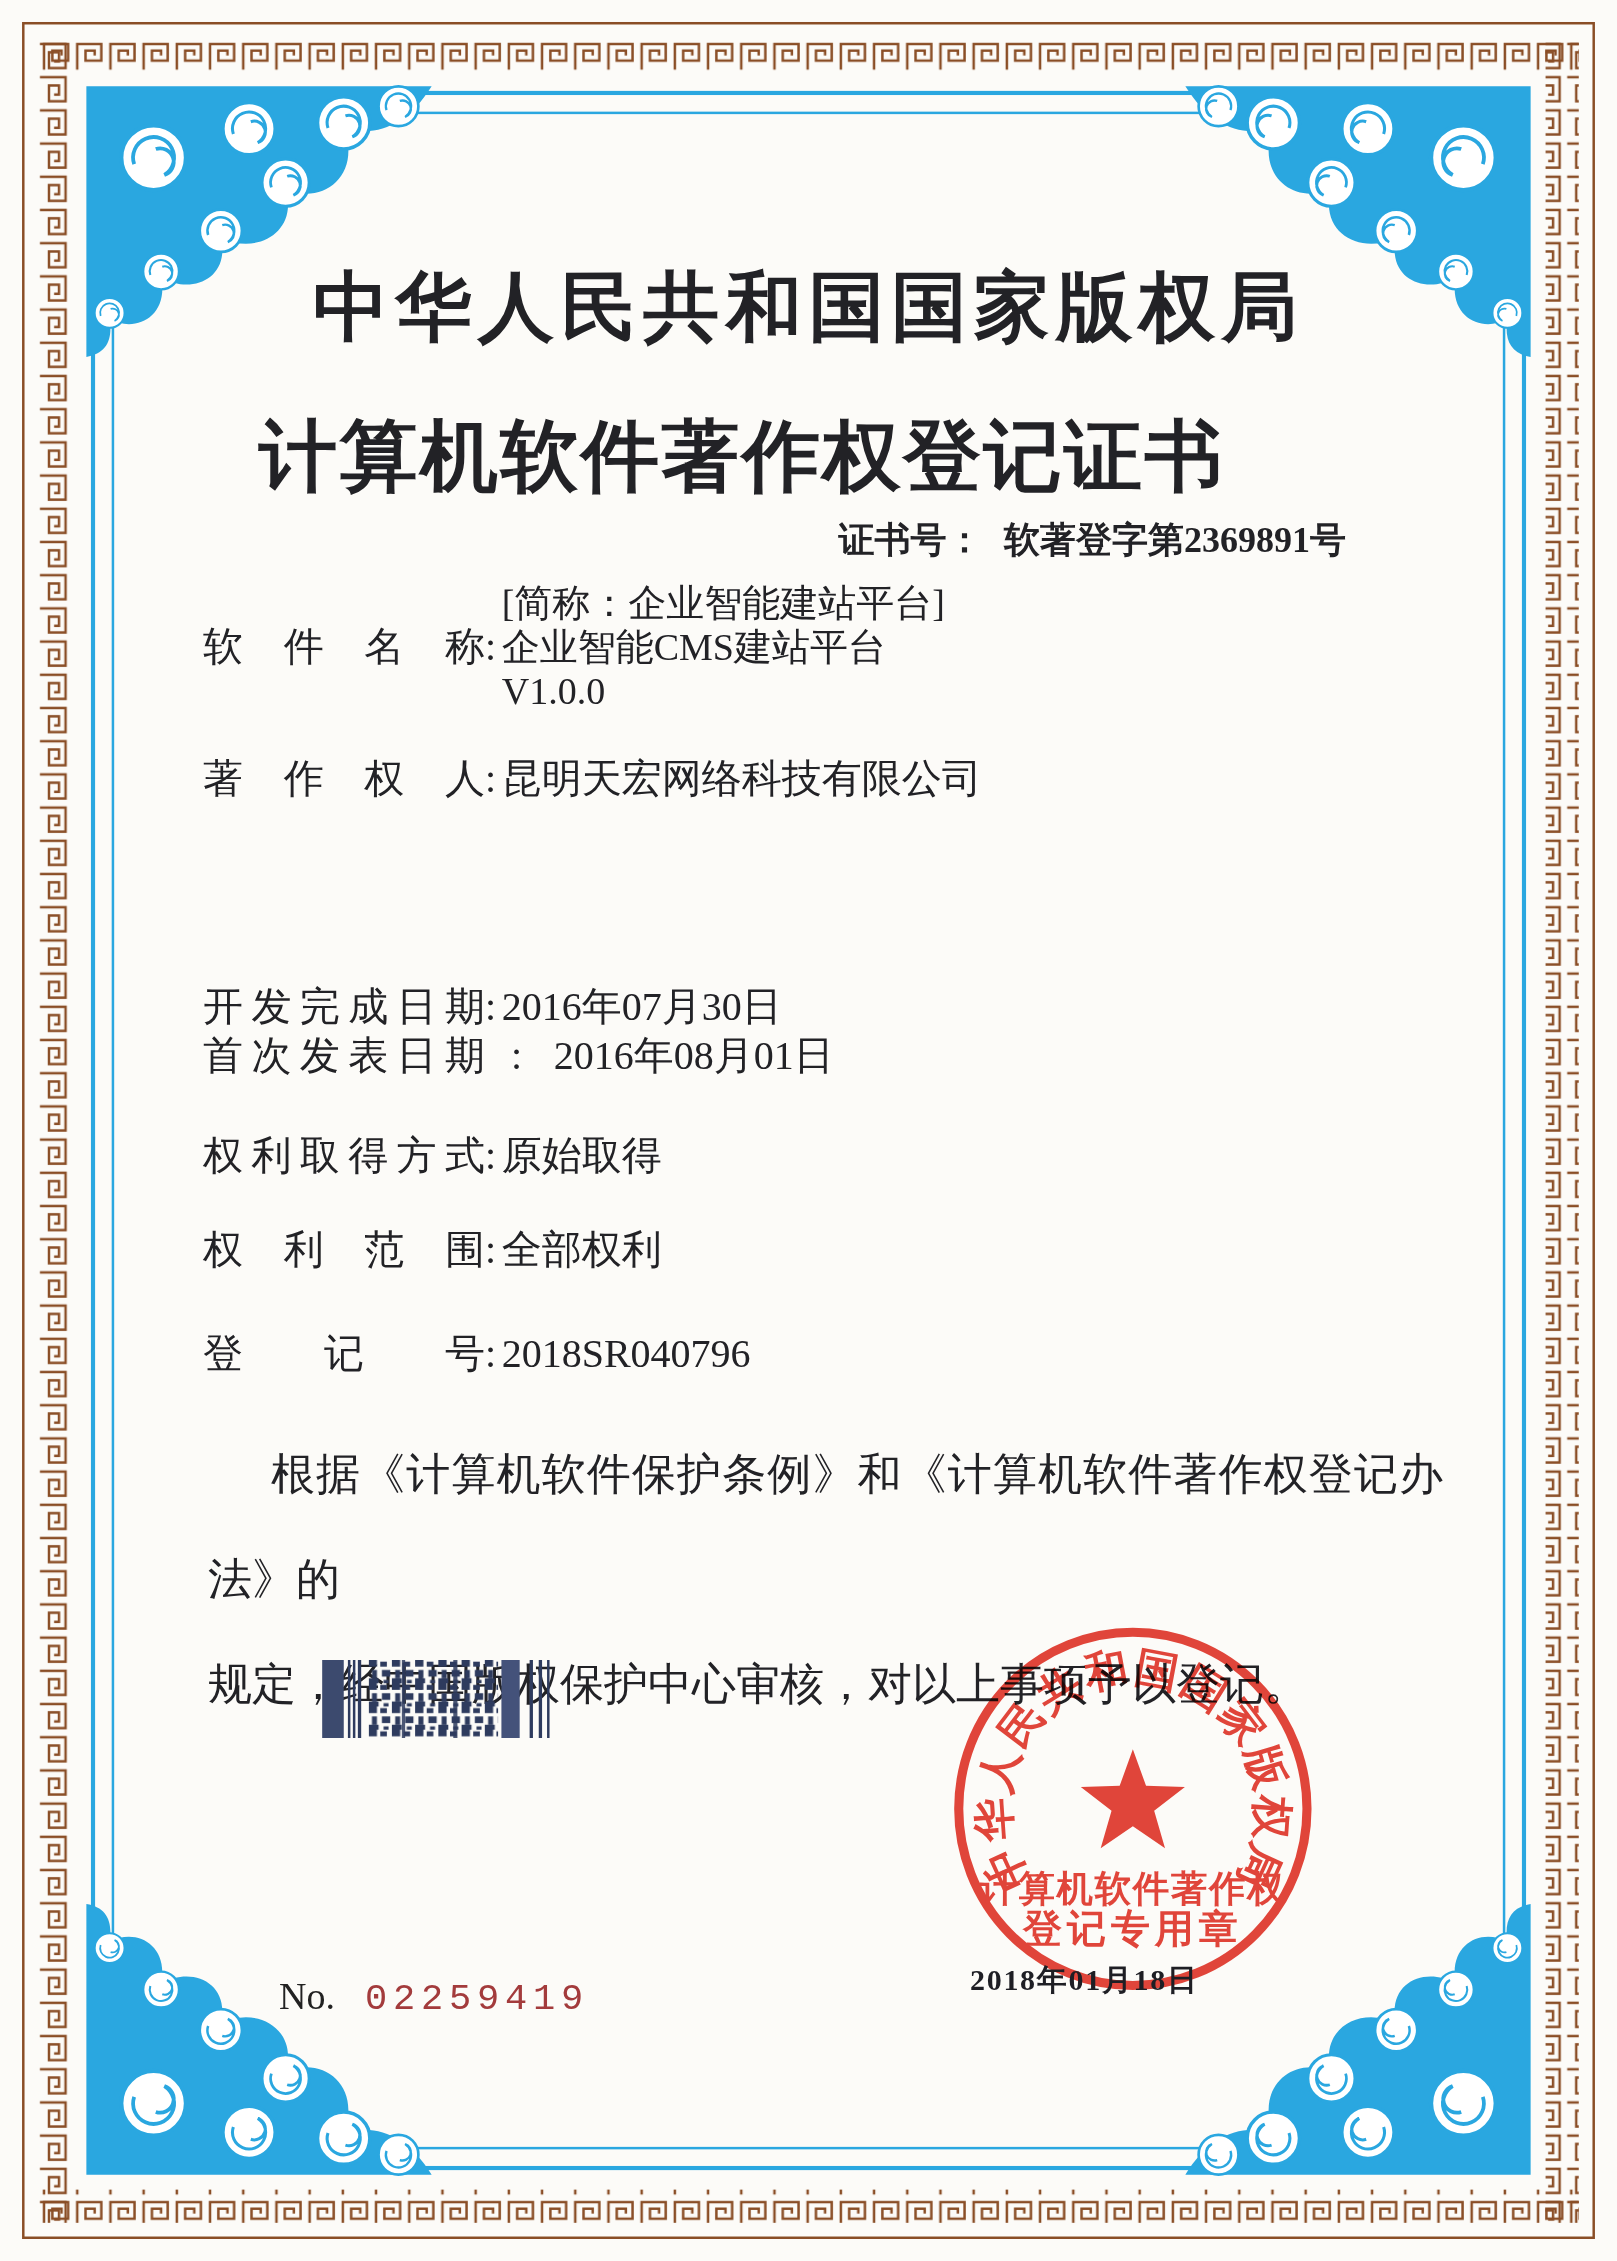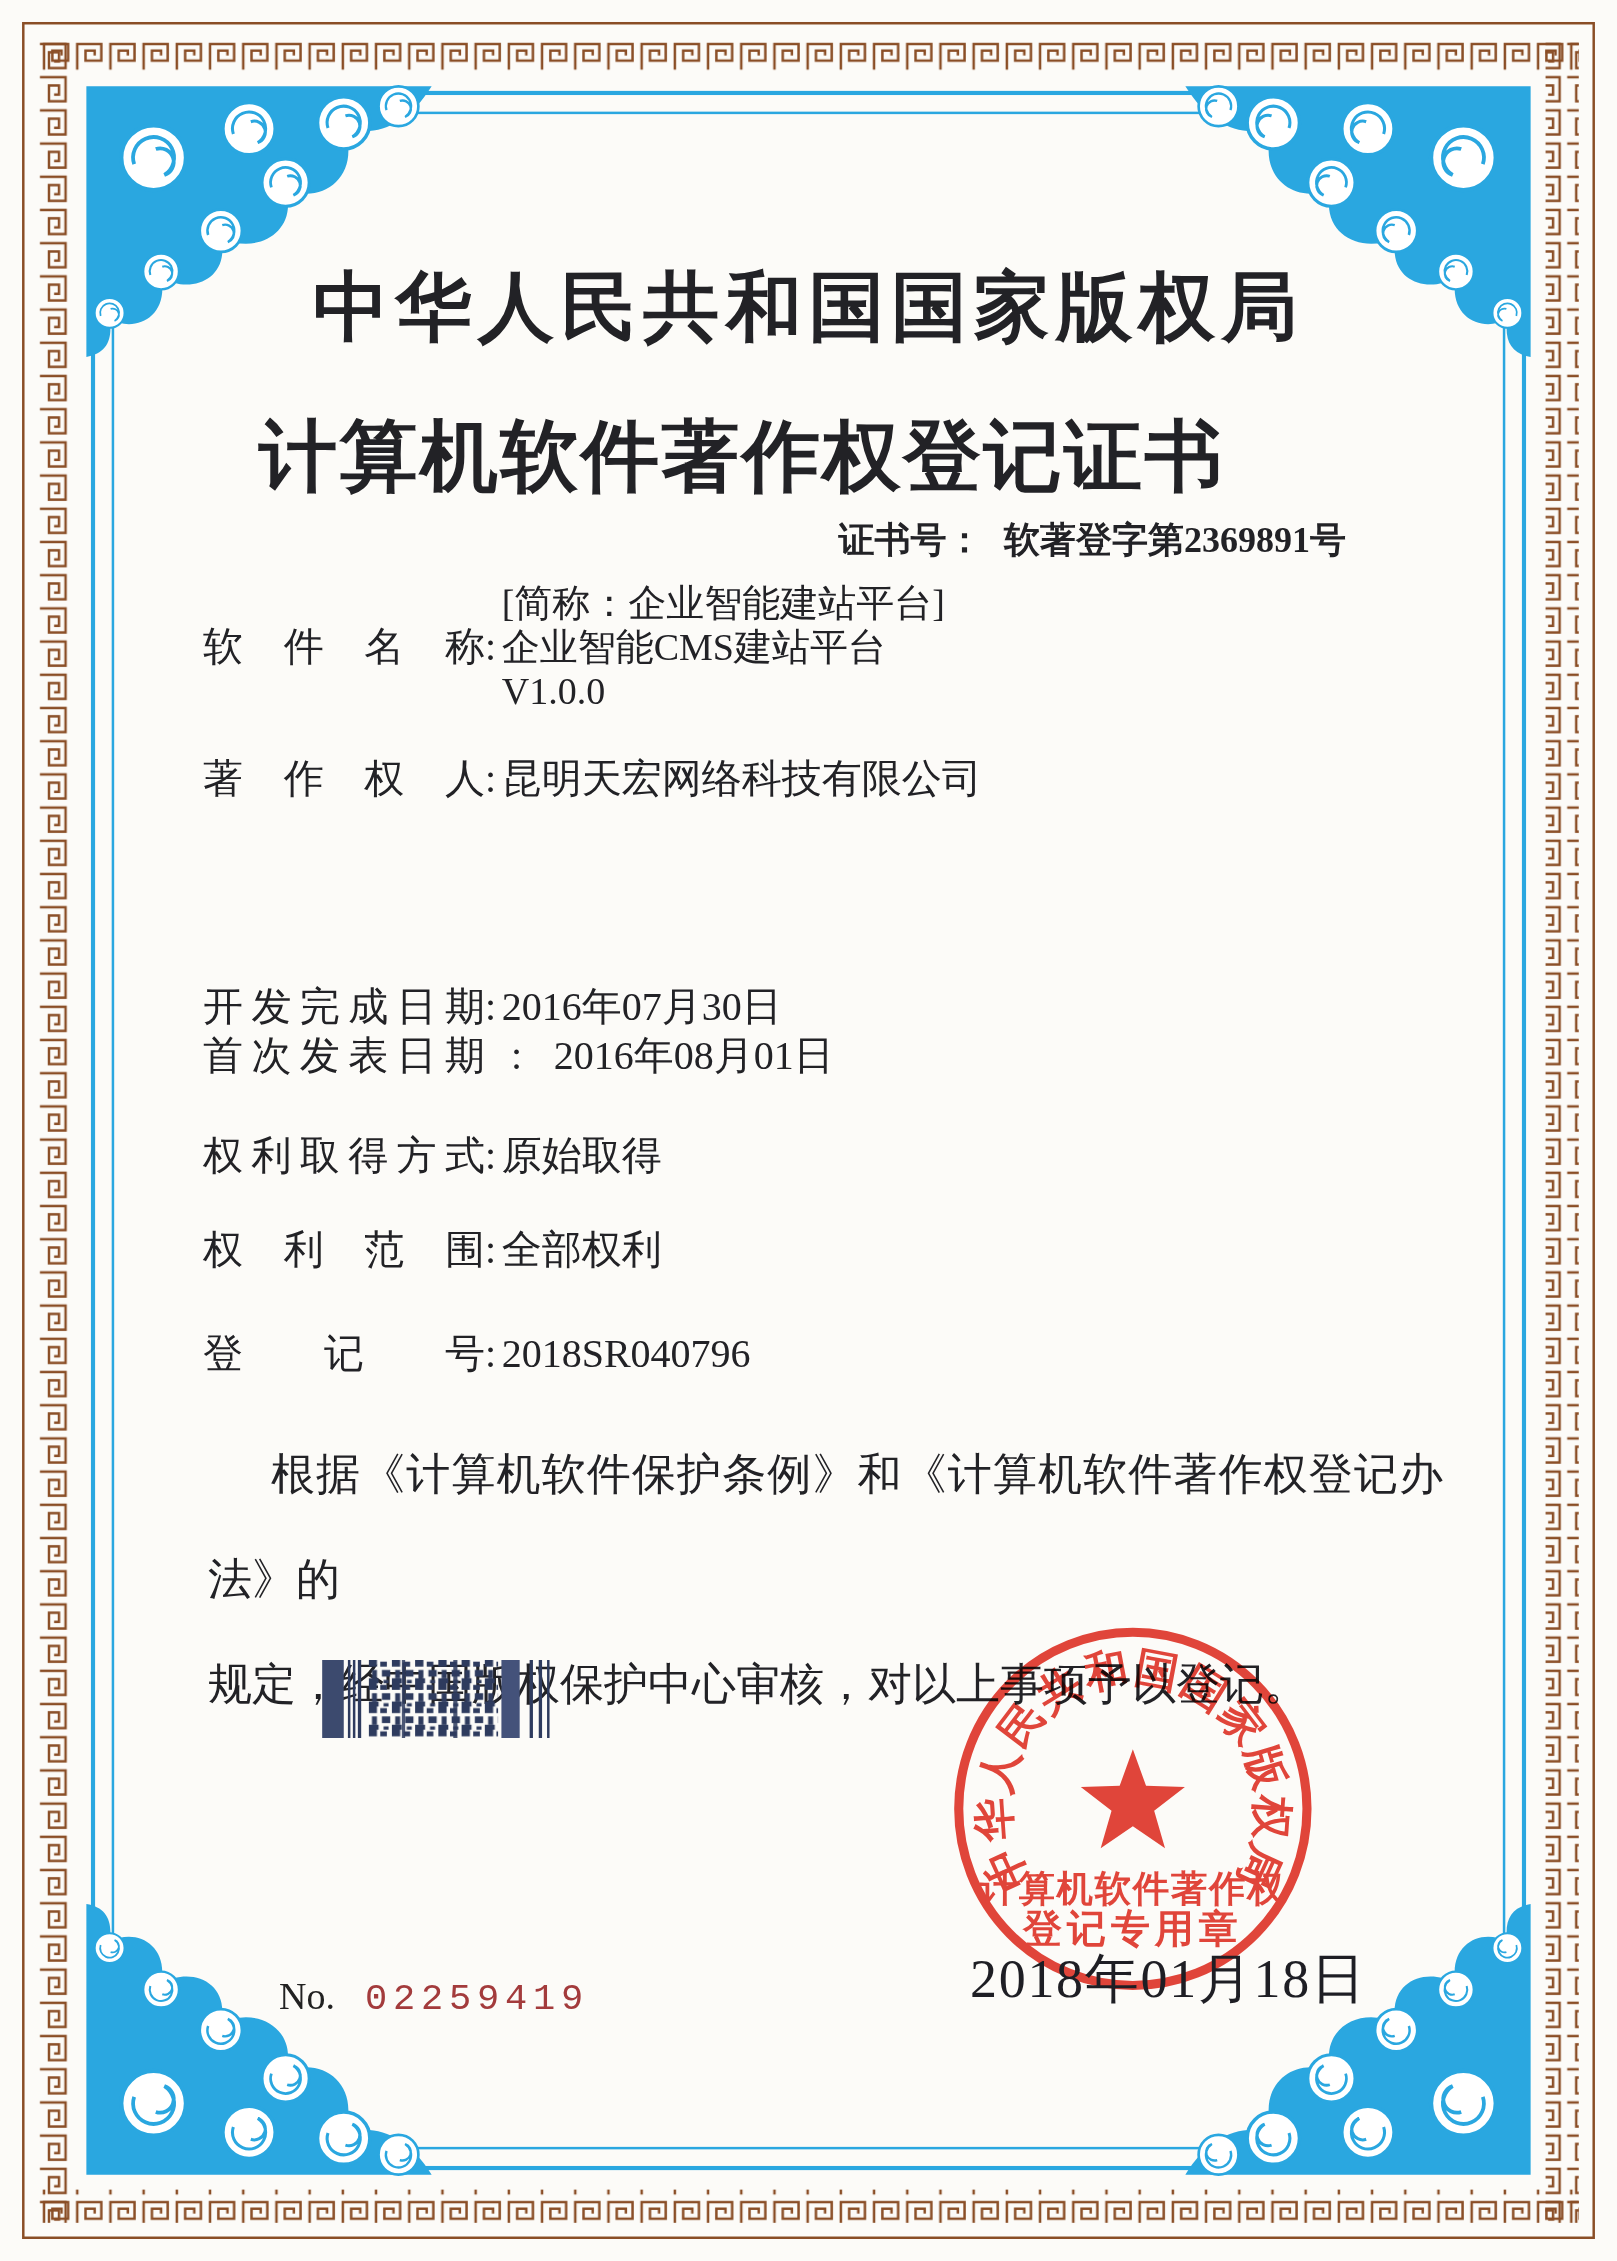--- a/index.html
+++ b/index.html
@@ -57,21 +57,21 @@
   .paragraph{
     left:208px;top:1422px;width:1235px;
     font-size:44px;line-height:105px;
     text-align:justify;
   }
   .paragraph .l1{text-indent:63px;}
 
   .seal-date{
     left:970px;top:1952px;width:390px;
     text-align:left;
-    font-size:54px;font-weight:400;letter-spacing:1.7px;
+    font-size:30px;font-weight:700;letter-spacing:1.7px;
     color:#1e1e24;line-height:55px;white-space:nowrap;
   }
   .no-line{
     left:279px;top:1972px;
     font-size:38px;line-height:48px;white-space:nowrap;color:#222;
   }
   .no-line .no-value{
     margin-left:30px;
     font-family:"Liberation Mono","DejaVu Sans Mono",monospace;
     font-size:37px;letter-spacing:5.8px;color:#a33b3c;

